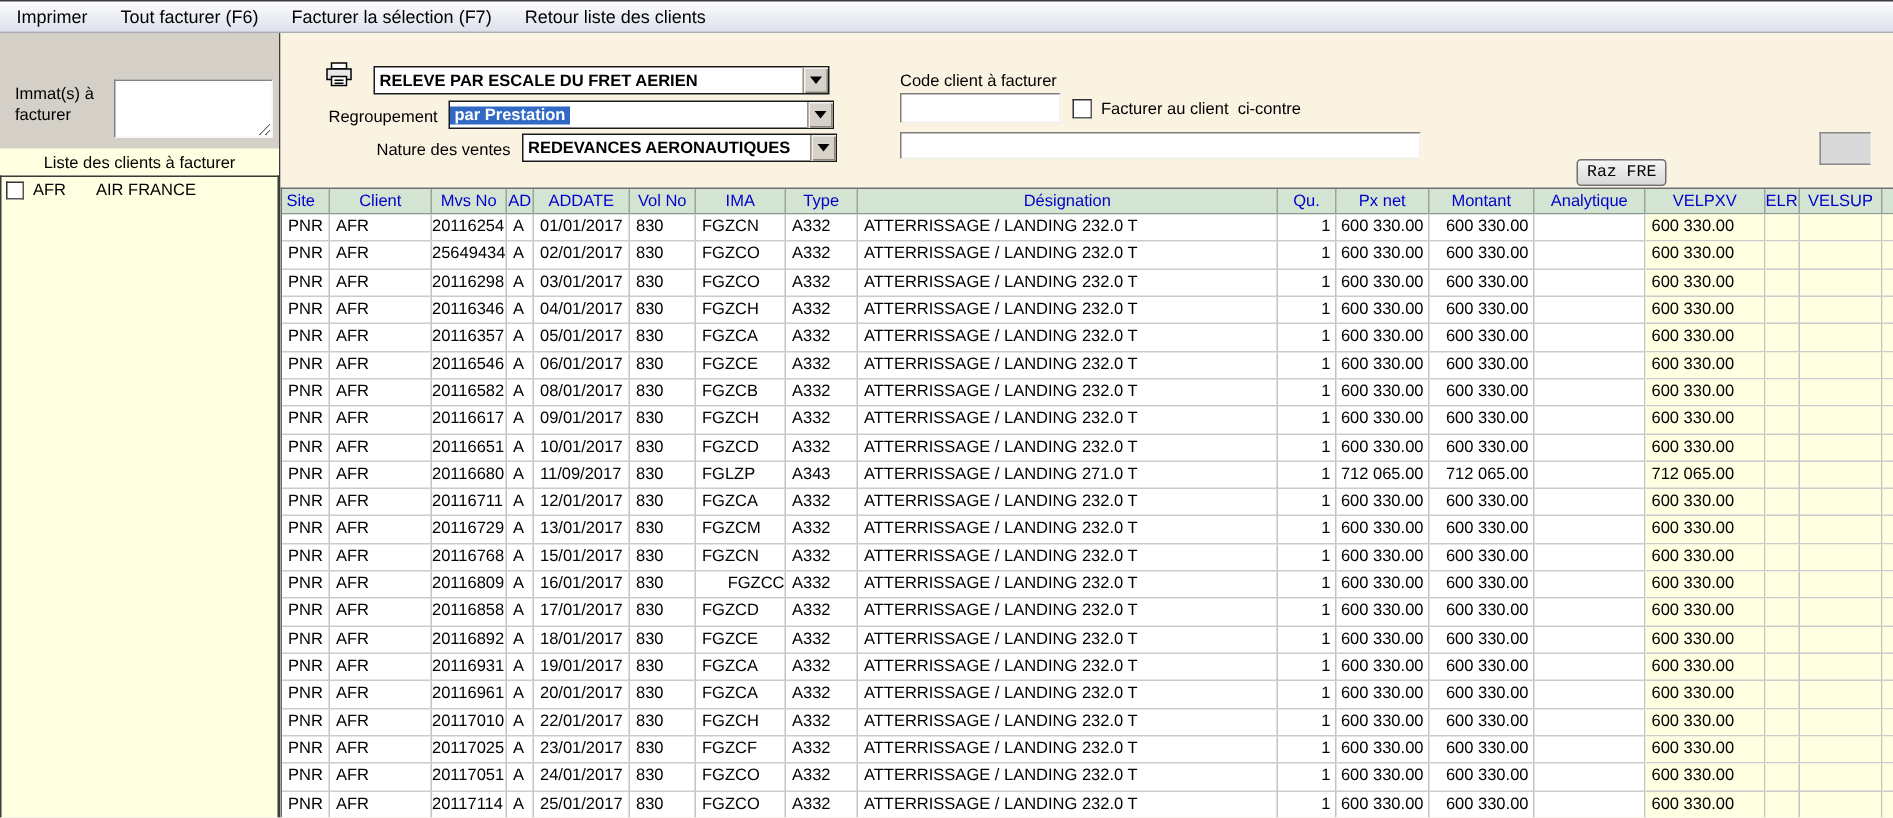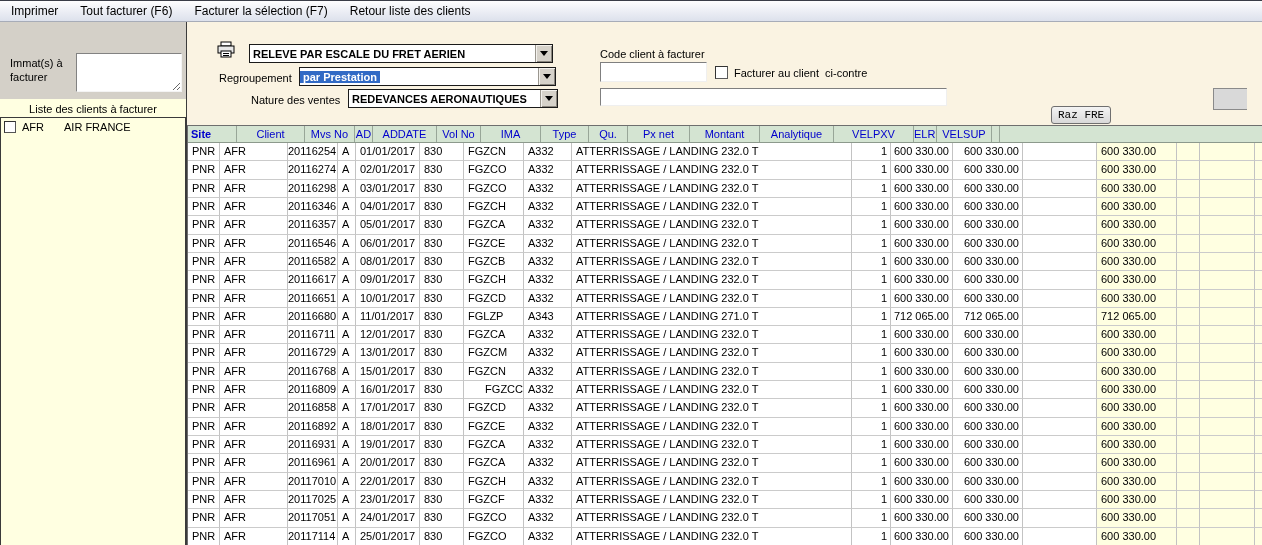--- a/index.html
+++ b/index.html
@@ -130,28 +130,29 @@
     <div class="lbl" style="left:547px; top:45px;">Facturer au client  ci-contre</div>
 
     <input class="tinput" style="left: 413px; top: 66px; width: 347px; height: 18px;" value="">
 
     <button class="btn" style="left:864px; top:84px;font-family:Liberation Mono, monospace;">Raz FRE</button>
 
     <div class="partial-box" style="left:1026px; top:66px; width:34px; height:22px;"></div>
 
     <div class="grid">
       <div class="grid-header" id="grid-header">
-          <div class="hcell left" style="width: 49px; font-weight: bold;">Site</div>
+          <div class="hcell left" style="width: 32px;">Site</div>
           <div class="hcell" style="width: 68px;">Client</div>
           <div class="hcell" style="width: 50px;">Mvs No</div>
           <div class="hcell" style="width: 18px;">AD</div>
           <div class="hcell" style="width: 64px;">ADDATE</div>
           <div class="hcell" style="width: 44px;">Vol No</div>
           <div class="hcell" style="width: 60px;">IMA</div>
           <div class="hcell" style="width: 48px;">Type</div>
+          <div class="hcell" style="width: 280px;">Désignation</div>
           <div class="hcell" style="width: 39px;">Qu.</div>
           <div class="hcell" style="width: 62px;">Px net</div>
           <div class="hcell" style="width: 70px;">Montant</div>
           <div class="hcell" style="width: 74px;">Analytique</div>
           <div class="hcell" style="width: 80px;">VELPXV</div>
           <div class="hcell" style="width: 23px;">ELRM</div>
           <div class="hcell" style="width: 55px;">VELSUP</div>
           <div class="hcell" style="width: 8px;"></div>
         </div>
       <div id="grid-body">
@@ -170,21 +171,21 @@
             <div class="cell ar" style="width: 70px;">600 330.00</div>
             <div class="cell al" style="width: 74px;"></div>
             <div class="cell al yellow" style="width: 80px;">600 330.00</div>
             <div class="cell al yellow" style="width: 23px;"></div>
             <div class="cell al yellow" style="width: 55px;"></div>
             <div class="cell al yellow" style="width: 8px;"></div>
           </div>
           <div class="grid-row">
             <div class="cell al" style="width: 32px;">PNR</div>
             <div class="cell al" style="width: 68px;">AFR</div>
-            <div class="cell ar" style="width: 50px;">20116274</div>
+            <div class="cell ar" style="width: 50px;">25649434</div>
             <div class="cell al" style="width: 18px;">A</div>
             <div class="cell al" style="width: 64px;">02/01/2017</div>
             <div class="cell al" style="width: 44px;">830</div>
             <div class="cell al" style="width: 60px;">FGZCO</div>
             <div class="cell al" style="width: 48px;">A332</div>
             <div class="cell al" style="width: 280px;">ATTERRISSAGE / LANDING 232.0 T</div>
             <div class="cell ar" style="width: 39px;">1</div>
             <div class="cell ar" style="width: 62px;">600 330.00</div>
             <div class="cell ar" style="width: 70px;">600 330.00</div>
             <div class="cell al" style="width: 74px;"></div>
@@ -324,21 +325,21 @@
             <div class="cell al yellow" style="width: 80px;">600 330.00</div>
             <div class="cell al yellow" style="width: 23px;"></div>
             <div class="cell al yellow" style="width: 55px;"></div>
             <div class="cell al yellow" style="width: 8px;"></div>
           </div>
           <div class="grid-row">
             <div class="cell al" style="width: 32px;">PNR</div>
             <div class="cell al" style="width: 68px;">AFR</div>
             <div class="cell ar" style="width: 50px;">20116680</div>
             <div class="cell al" style="width: 18px;">A</div>
-            <div class="cell al" style="width: 64px;">11/01/2017</div>
+            <div class="cell al" style="width: 64px;">11/09/2017</div>
             <div class="cell al" style="width: 44px;">830</div>
             <div class="cell al" style="width: 60px;">FGLZP</div>
             <div class="cell al" style="width: 48px;">A343</div>
             <div class="cell al" style="width: 280px;">ATTERRISSAGE / LANDING 271.0 T</div>
             <div class="cell ar" style="width: 39px;">1</div>
             <div class="cell ar" style="width: 62px;">712 065.00</div>
             <div class="cell ar" style="width: 70px;">712 065.00</div>
             <div class="cell al" style="width: 74px;"></div>
             <div class="cell al yellow" style="width: 80px;">712 065.00</div>
             <div class="cell al yellow" style="width: 23px;"></div>

